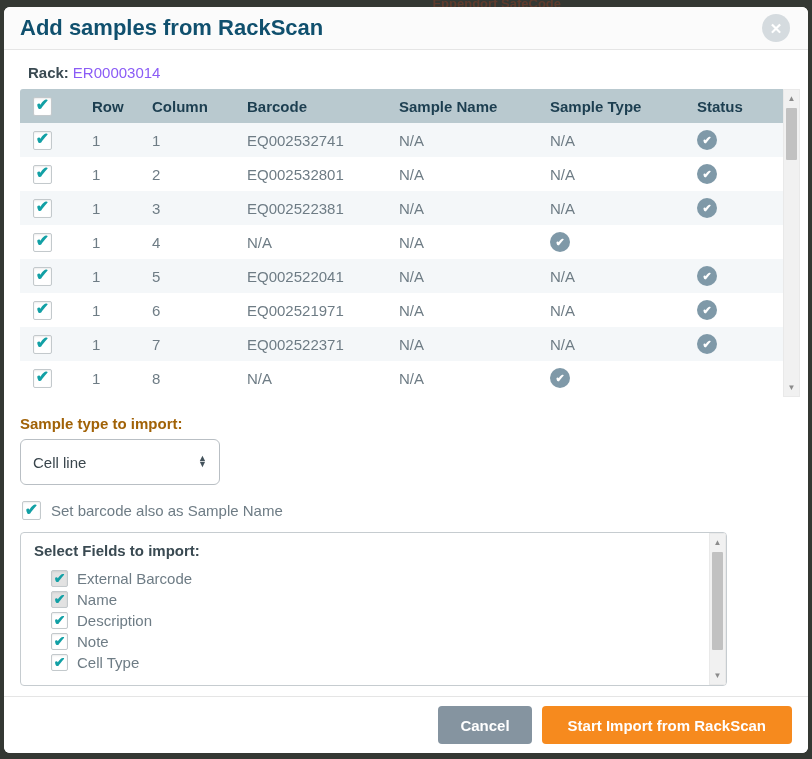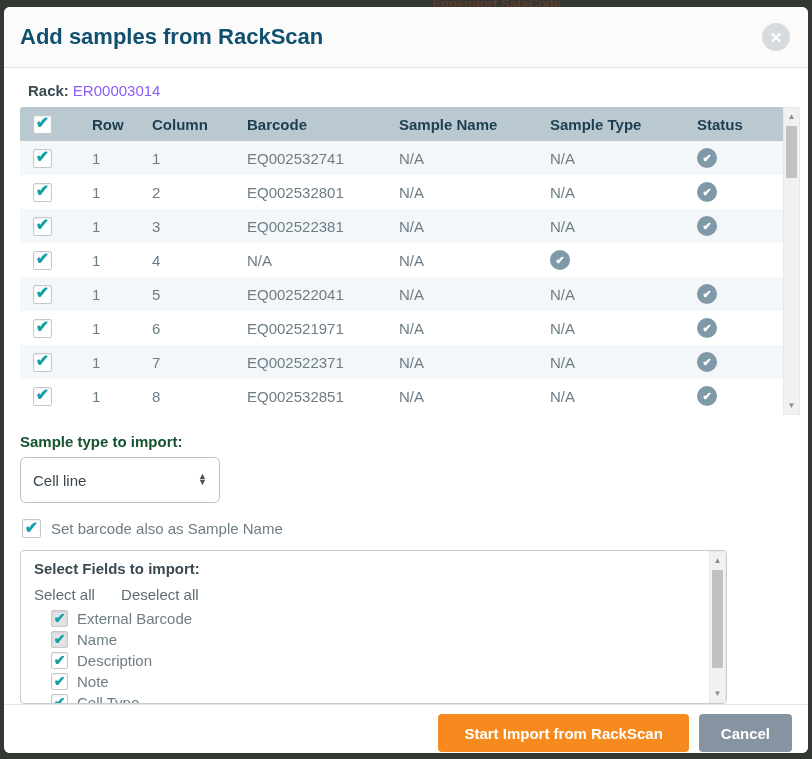--- a/index.html
+++ b/index.html
@@ -5,21 +5,21 @@
   * { margin:0; padding:0; box-sizing:border-box; }
   html,body { width:812px; height:759px; }
   body { font-family:"Liberation Sans", sans-serif; background:#343833; overflow:hidden; position:relative; }
 
   .bg-strip { position:absolute; top:0; left:0; width:656px; height:8px; overflow:hidden; }
   .bg-text { position:absolute; top:-4px; right:95px; font-size:13px; font-weight:bold; color:rgba(130,62,40,.55); white-space:nowrap; }
 
   .modal { position:absolute; left:4px; top:7px; width:804px; height:746px; background:#fff; border-radius:6px; overflow:hidden; display:flex; flex-direction:column; }
 
   
-  .modal-header { height:61px; background:#fbfbfb; border-bottom:1px solid #e5e5e5; display:flex; align-items:center; padding:0 18px 0 16px; flex:none; }
+  .modal-header { height:43px; background:#fbfbfb; border-bottom:1px solid #e5e5e5; display:flex; align-items:center; padding:0 18px 0 16px; flex:none; }
   .dialog-title { font-size:22px; font-weight:bold; color:#10506e; flex:1; }
   .close-btn { width:28px; height:28px; border-radius:50%; background:#d5dbdf; display:flex; align-items:center; justify-content:center; cursor:pointer; }
   .close-x { color:#fff; font-size:15px; font-weight:bold; line-height:1; }
 
   
   .modal-body { padding:12px 16px 0 16px; flex:1; }
   .rack-line { font-size:15px; margin:2px 0 8px 0; }
   .rack-label { font-weight:bold; color:#3a4a52;margin-left:8px; }
   .rack-value { color:#8b5cf6; margin-left:4px; }
 
@@ -37,21 +37,21 @@
   .checkbox.disabled { background:#e2e2e2; }
   .status-icon { width:20px; height:20px; border-radius:50%; background:#7f99a8; color:#fff; font-size:11px; font-weight:bold; display:inline-flex; align-items:center; justify-content:center; }
 
   
   .scrollbar { width:17px; background:#f1f1f1; border:1px solid #e9e9e9; position:relative; flex:none; }
   .sb-arrow { position:absolute; left:0; width:15px; height:15px; display:flex; align-items:center; justify-content:center; font-size:8px; color:#8b8b8b; }
   .sb-up { top:1px; } .sb-down { bottom:1px; }
   .sb-thumb { position:absolute; left:2px; width:11px; background:#c1c1c1; border-radius:1px; }
 
   
-  .section-label { font-size:15px; font-weight:bold; color:#14532d; margin:18px 0 7px 0; }
+  .section-label { font-size:15px; font-weight:bold; color:#a16207; margin:18px 0 7px 0; }
   .select-box { width:200px; height:46px; border:1px solid #b9bfc4; border-radius:6px; display:flex; align-items:center; padding:0 12px; font-size:15px; color:#39454c; cursor:pointer; }
   .select-box .sel-val { flex:1; }
   .sel-arrows { display:flex; flex-direction:column; line-height:.62; font-size:9px; color:#44535c; }
 
   .cb-line { display:flex; align-items:center; gap:10px; margin:16px 0 12px 2px; font-size:15px; color:#6e7c85; cursor:pointer; }
 
   
   .fields-panel { width:707px; height:154px; border:1px solid #c6ccd0; border-radius:4px; display:flex; overflow:hidden; }
   .panel-content { flex:1; padding:9px 0 0 13px; overflow:hidden; }
   .panel-title { font-size:15px; font-weight:bold; color:#3a4a52; margin-bottom:9px; }
@@ -181,21 +181,20 @@
               <div>N/A</div>
               <div>N/A</div>
               <div><span class="status-icon">✔</span></div>
             </div>
             <div class="trow">
               <div class="cb-cell"><span class="checkbox">
                   <span class="tick">✔</span>
                 </span></div>
               <div>1</div>
               <div>8</div>
-              <div>EQ002532851</div>
               <div>N/A</div>
               <div>N/A</div>
               <div><span class="status-icon">✔</span></div>
             </div>
           </div>
       </div>
       <div class="scrollbar">
         <div class="sb-arrow sb-up">▲</div>
         <div class="sb-thumb" style="top:18px;height:52px;"></div>
         <div class="sb-arrow sb-down">▼</div>
@@ -214,24 +213,20 @@
     <div class="cb-line">
       <span class="checkbox">
           <span class="tick">✔</span>
         </span>
       <span>Set barcode also as Sample Name</span>
     </div>
 
     <div class="fields-panel">
       <div class="panel-content">
         <div class="panel-title">Select Fields to import:</div>
-        <div class="links-row">
-          <a>Select all</a>
-          <a>Deselect all</a>
-        </div>
         <div id="fields-list">
             <div class="field-item">
               <span class="checkbox disabled">
                 <span class="tick">✔</span>
               </span>
               <span>External Barcode</span>
             </div>
             <div class="field-item">
               <span class="checkbox disabled">
                 <span class="tick">✔</span>
@@ -261,17 +256,17 @@
       <div class="scrollbar">
         <div class="sb-arrow sb-up">▲</div>
         <div class="sb-thumb" style="top:18px;height:98px;"></div>
         <div class="sb-arrow sb-down">▼</div>
       </div>
     </div>
 
   </div>
 
   <div class="modal-footer">
+    <button class="btn btn-cancel">Cancel</button>
     <button class="btn btn-submit">Start Import from RackScan</button>
-    <button class="btn btn-cancel">Cancel</button>
   </div>
 
 </div>
 
 </body></html>

